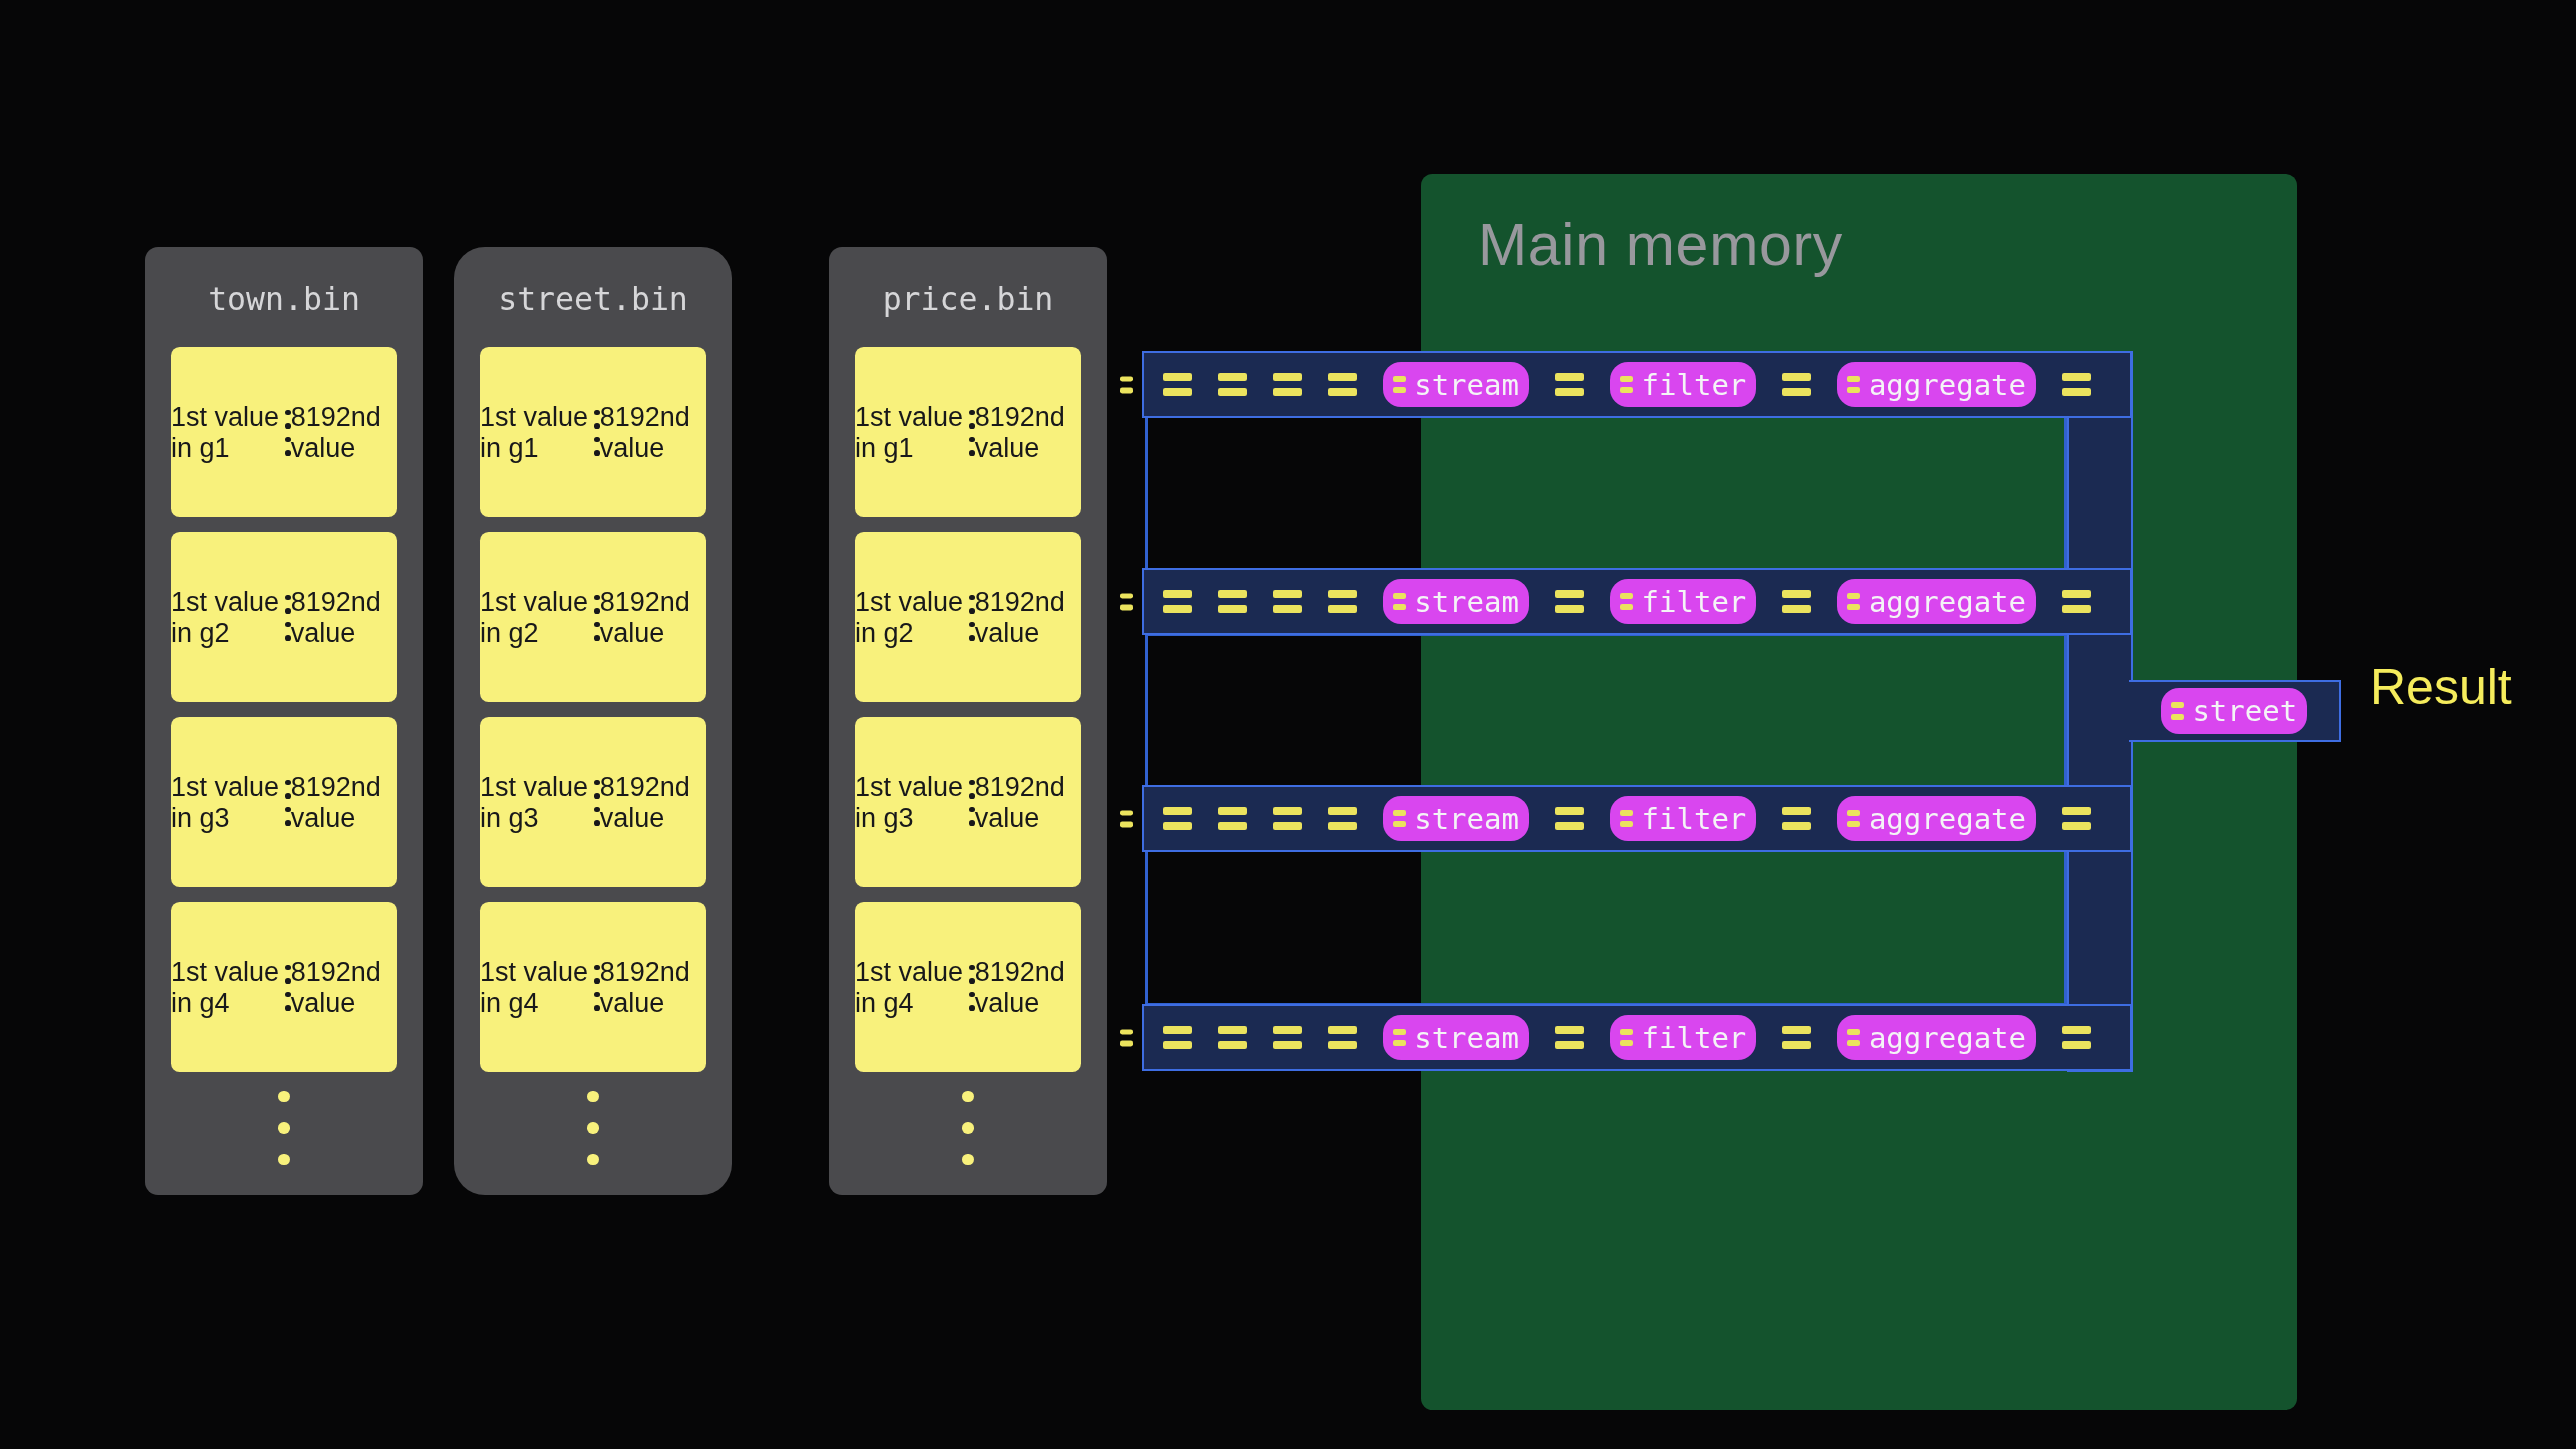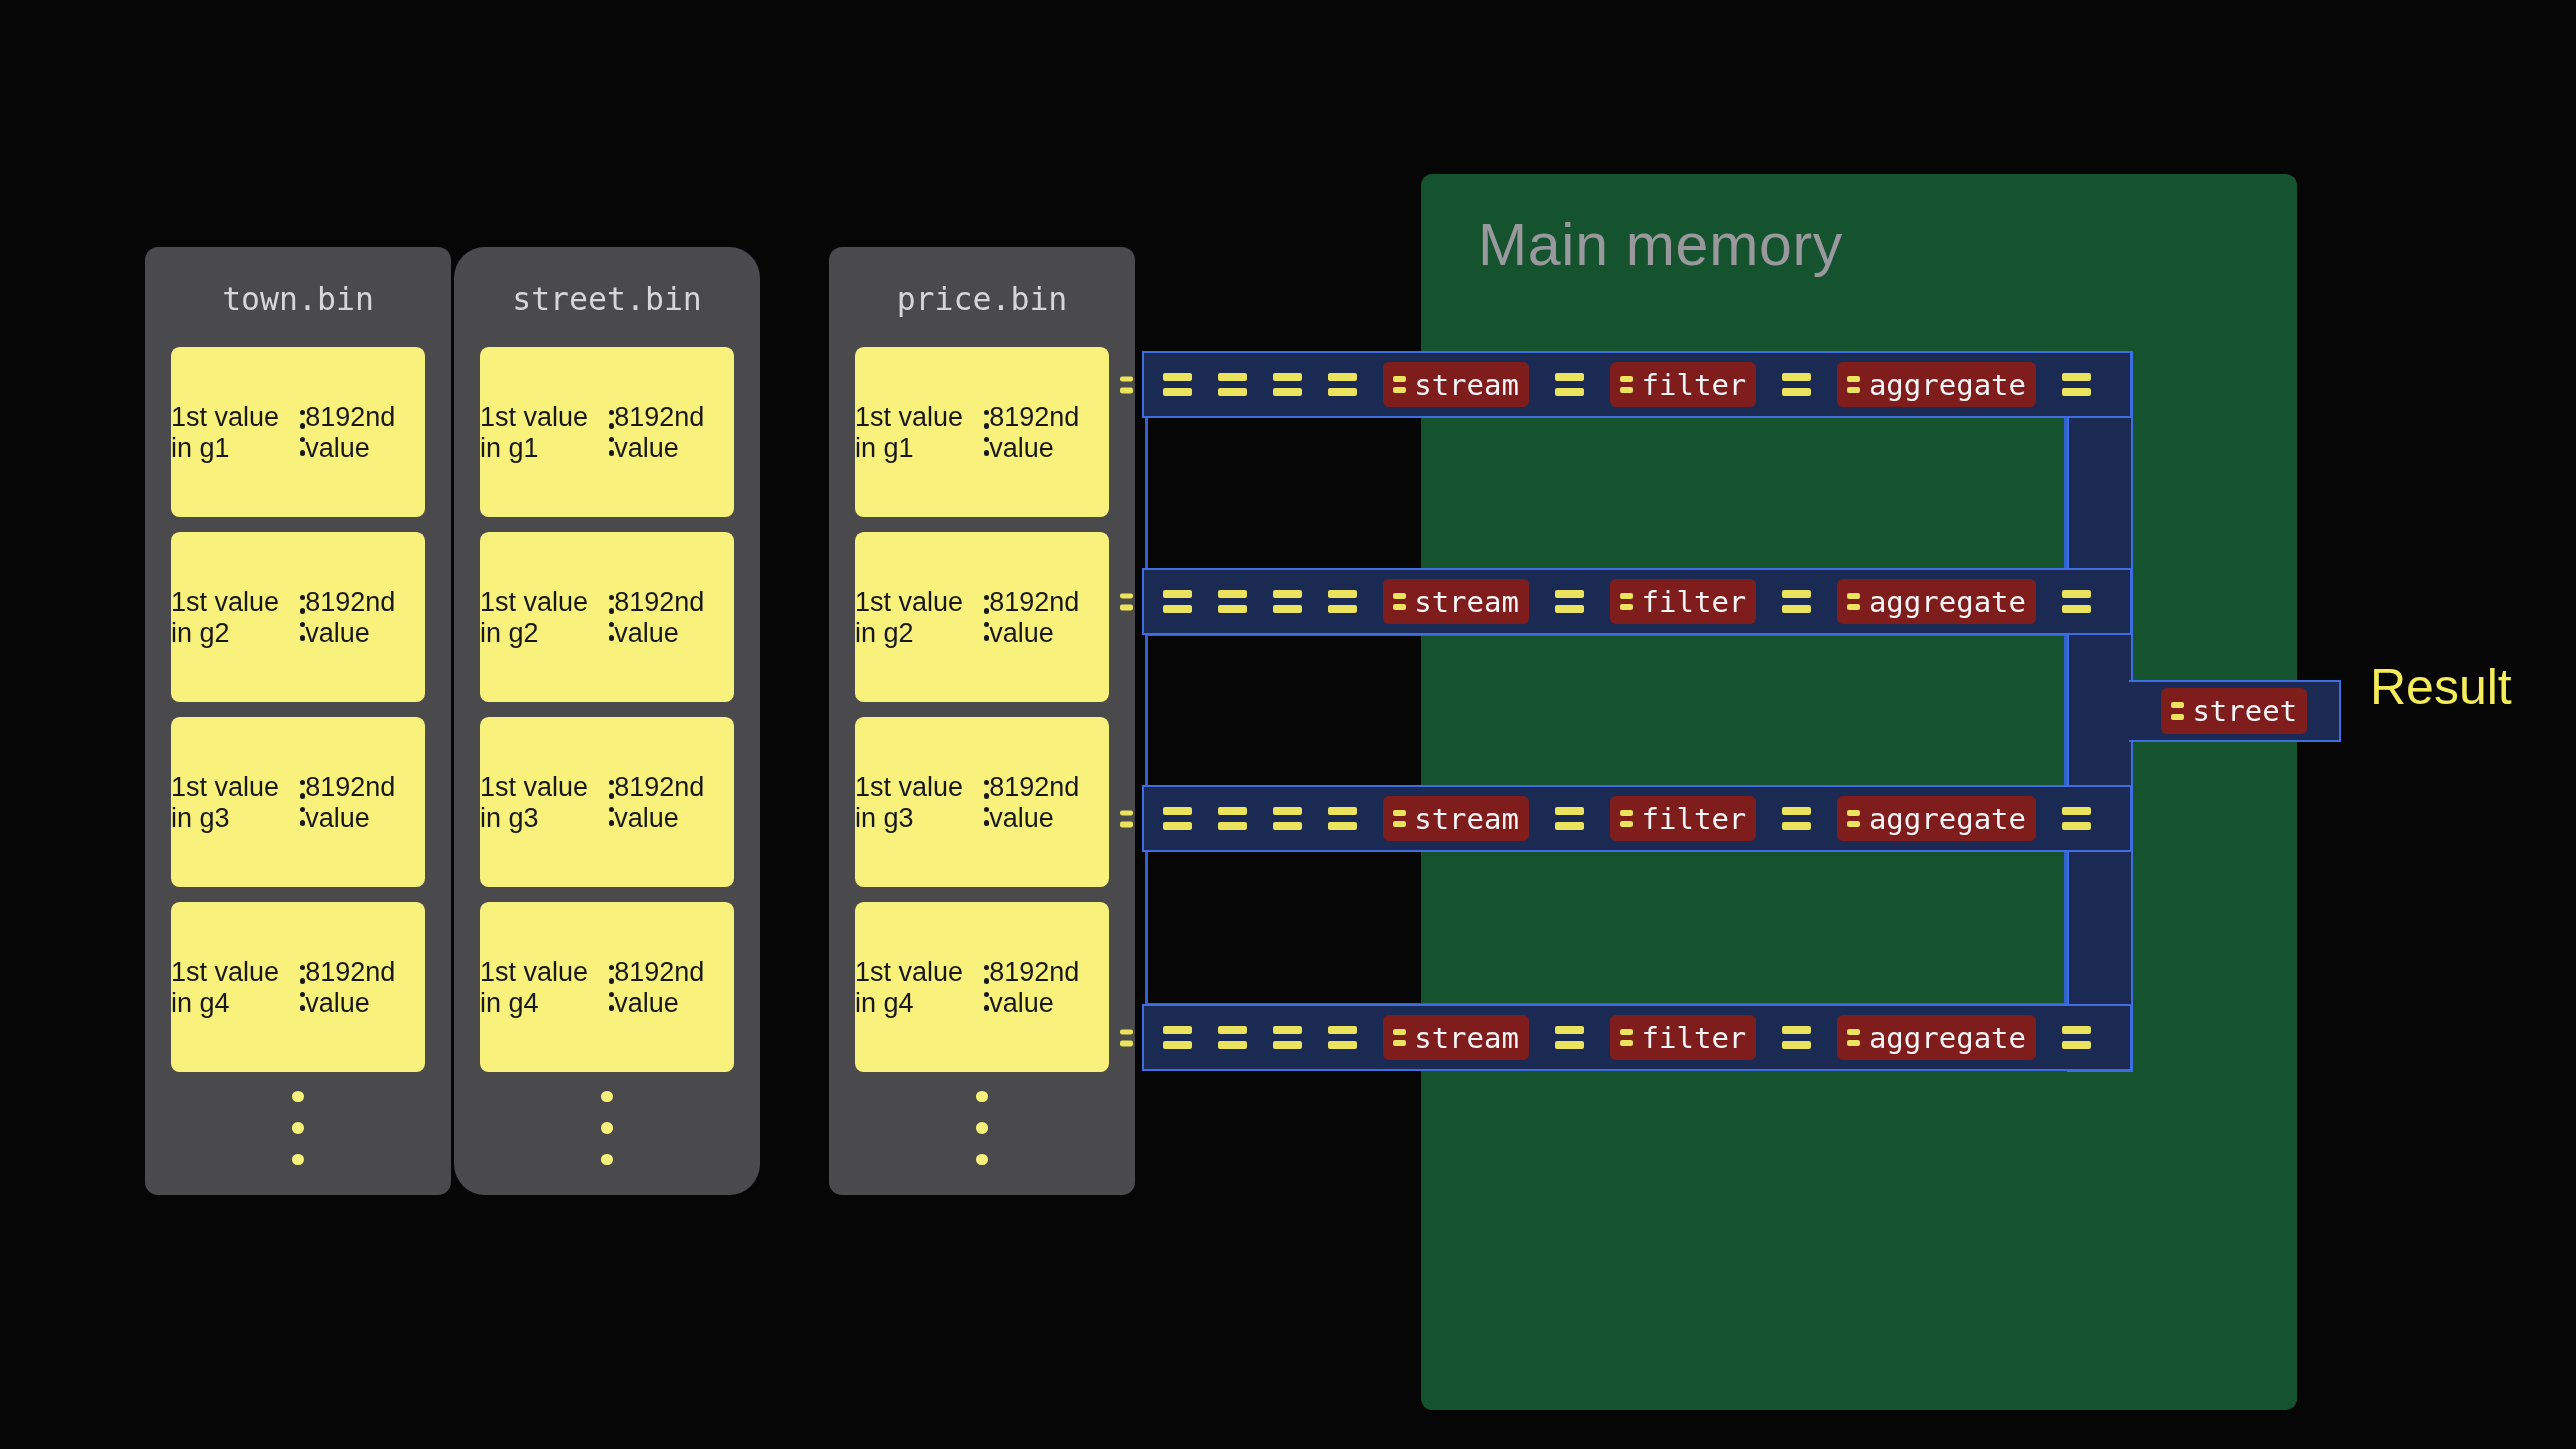--- a/index.html
+++ b/index.html
@@ -3,21 +3,21 @@
 <meta charset="utf-8">
 <style>
   html, body { margin:0; padding:0; background:#060607; }
   body {
     width:2576px; height:1449px; position:relative; overflow:hidden;
     font-family:"Liberation Sans", sans-serif;
   }
 
   
   .file-card {
-    position:absolute; top:247px; width:306px; height:948px;
+    position:absolute; top:247px; width:278px; height:948px;
     background:#4a4a4d; border-radius:13px;
   }
   #file-0 { left:145px; } #file-1 { left:454px;border-radius:31px; } #file-2 { left:805px;margin-left:24px; }
   .file-title {
     padding-top:34px; text-align:center;
     font-family:"DejaVu Sans Mono", monospace; font-size:31.5px; color:#d6d6d8;
   }
   .groups {
     position:absolute; top:100px; left:26px; right:26px;
     display:flex; flex-direction:column; gap:15px;
@@ -66,21 +66,21 @@
   }
   #lane-0 { top:351px; } #lane-1 { top:568px; } #lane-2 { top:785px; } #lane-3 { top:1004px; }
 
   .eq { display:flex; flex-direction:column; gap:7.9px; flex:0 0 auto; }
   .eq b { display:block; width:29px; height:7.2px; border-radius:2.1px; background:#ebe35e; }
   .eq.mini { gap:5.7px; }
   .eq.mini b { width:13px; height:5.7px; }
   .pre-dash { position:absolute; left:-24px; top:50%; transform:translateY(-50%); }
 
   .badge {
-    background:#7f1d1d; border-radius:6px; padding:5.7px 10px;
+    background:#d946ef; border-radius:18px; padding:5.7px 10px;
     display:flex; align-items:center; gap:8.6px; flex:0 0 auto;
   }
   .badge-text {
     font-family:"DejaVu Sans Mono", monospace; font-size:29px; color:#f4f4f6;
     white-space:nowrap;
   }
 
   .merge-band {
     position:absolute; left:2129px; top:680px; width:212px; height:62px;
     background:#1b2a52; border:2.9px solid #3e6de2; border-left:0;

